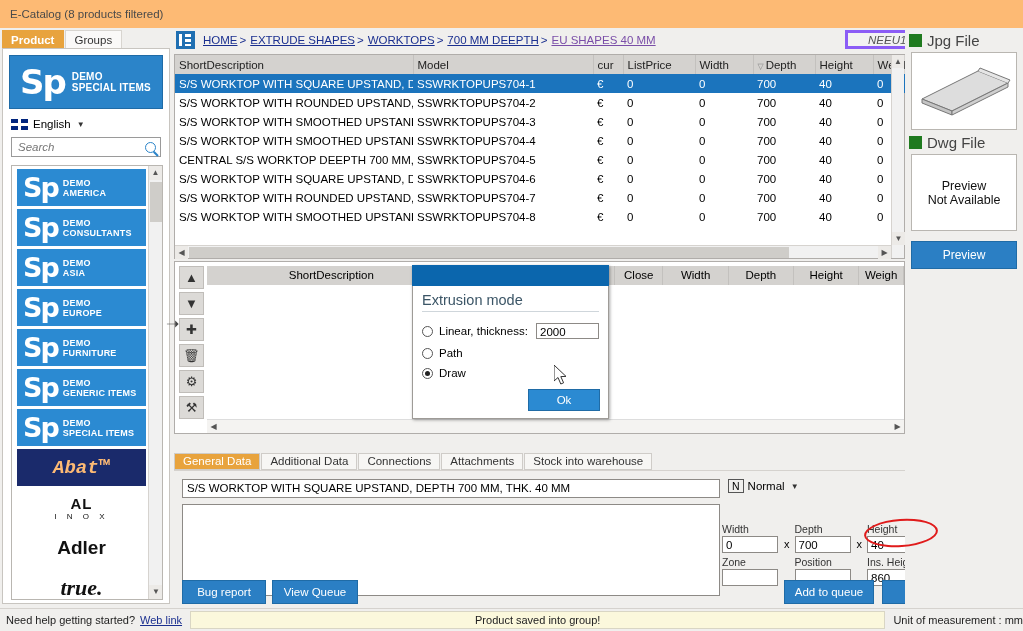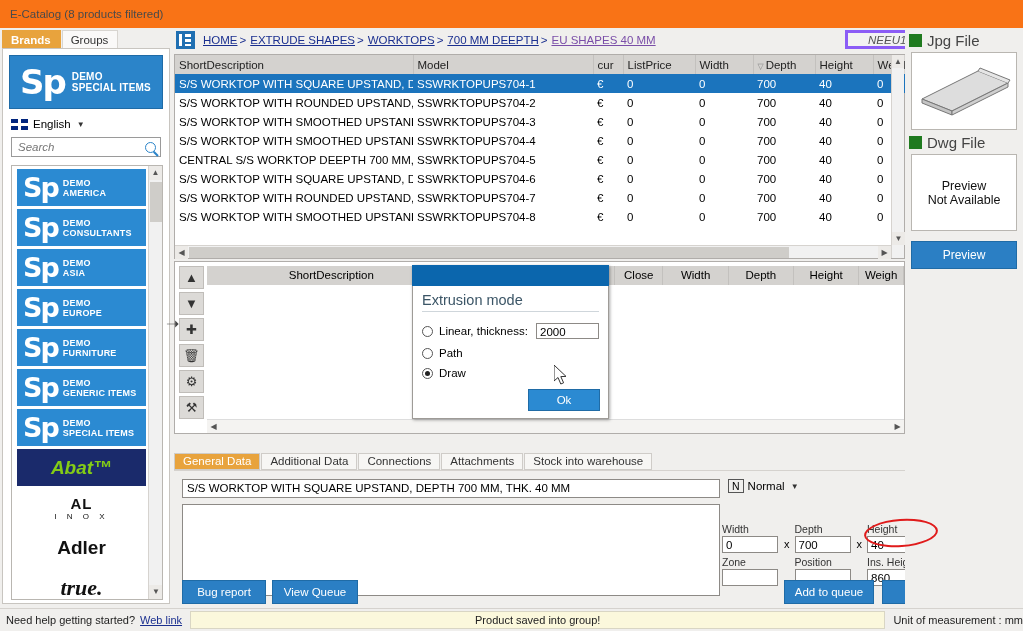--- a/index.html
+++ b/index.html
@@ -10,21 +10,21 @@
     font-family: "Liberation Sans", sans-serif;
     font-size: 11px;
     background: #f0f0ee;
     color: #000;
   }
   #app { position: relative; width: 1023px; height: 631px; background: #f0efed; }
 
   
   .titlebar {
     position: absolute; left: 0; top: 0; width: 1023px; height: 28px;
-    background: #f97316;
+    background: #fdba74;
     display: flex; align-items: center; padding-left: 10px;
     color: #4a4a4a; font-size: 11.5px;
   }
 
   
   .sidebar {
     position: absolute; left: 0; top: 28px; width: 172px; height: 580px;
     background: #f0efed;
   }
   .brandtabs { display: flex; height: 18px; margin: 2px 0 0 2px; }
@@ -62,21 +62,21 @@
   }
   .brandscroll { position: absolute; right: 0; top: 0; width: 14px; height: 100%; background: #f1f1f1; border-left: 1px solid #d6d3cf;}
   .bs-up, .bs-dn { height: 14px; text-align: center; font-size: 8px; line-height: 14px; color: #555; background:#eceae7;}
   .bs-thumb { position: absolute; top: 16px; left: 1px; width: 12px; height: 40px; background: #cfcdc9;}
   .brand-item { margin: 3px 16px 3px 5px; height: 37px; display: flex; align-items: center; }
   .brand-sp { background: #2b8ad2; width: 100%; height: 100%; display: flex; align-items: center; padding-left: 6px;}
   .brand-sp .sp-mark { font-size: 27px; line-height: 27px; }
   .brand-sp .sp-sub { font-size: 9px; line-height: 10px; margin-left: 5px;}
   .brand-plain { width: 100%; height: 100%; display: flex; align-items: center; justify-content: center;
     font-weight: bold; font-size: 19px; color: #111; }
-  .brand-abat { background: #1a2a6b; color: #84cc16; font-family: Liberation Sans, sans-serif; font-style: italic; }
+  .brand-abat { background: #1a2a6b; color: #fdba74; font-family: Liberation Mono, monospace; font-style: italic; }
   .brand-al { font-family: "Liberation Sans", sans-serif; font-size: 15px; letter-spacing: 1px; flex-direction: column;}
   .brand-al small { font-size: 8px; letter-spacing: 4px; font-weight: normal;}
   .brand-true { font-family: "Liberation Serif", serif; font-style: italic; font-size: 22px; }
 
   
   .main { position: absolute; left: 174px; top: 28px; width: 890px; height: 580px; }
 
   .crumbbar { height: 24px; display: flex; align-items: center; background: #f0efed; }
   .crumb-icon { width: 19px; height: 18px; background: #1f6fb2; margin: 0 8px 0 2px; position: relative;}
   .crumb-icon i { position:absolute; background:#fff; display:block;}
@@ -197,21 +197,21 @@
 <body>
 
 <div id="app">
 
   <div class="titlebar">
     <span>E-Catalog (8 products filtered)</span>
   </div>
 
   <div class="sidebar">
     <div class="brandtabs">
-      <div class="btab active">Brands</div>
+      <div class="btab active">Product</div>
       <div class="btab">Groups</div>
     </div>
     <div class="sb-inner">
 
       <div class="logo-main">
         <span class="sp-mark">Sp</span>
         <span class="sp-sub">
           <span>DEMO</span><br><span>SPECIAL ITEMS</span>
         </span>
       </div>

